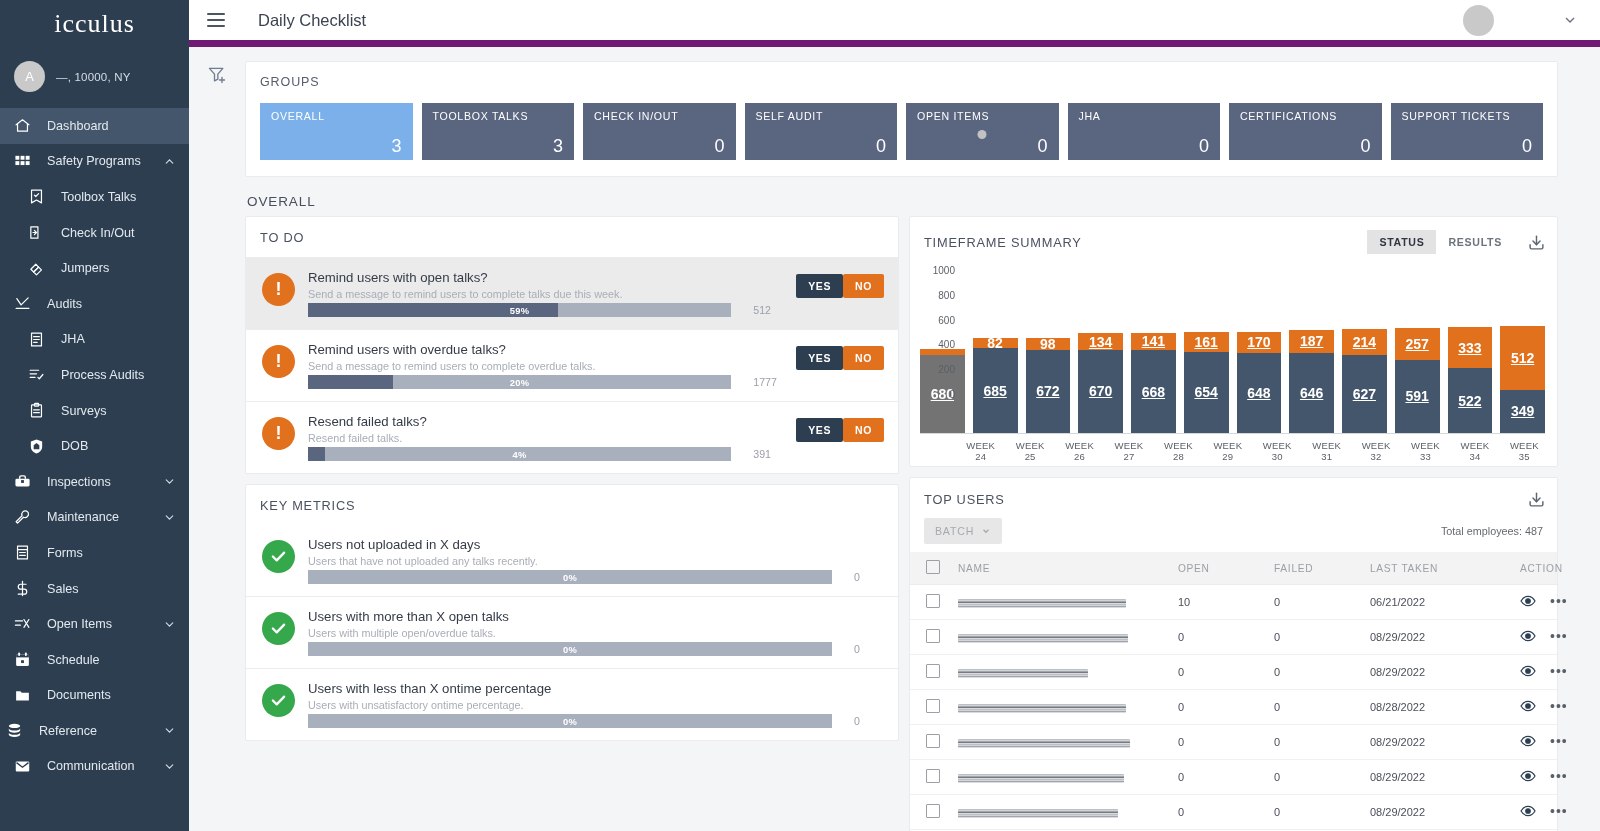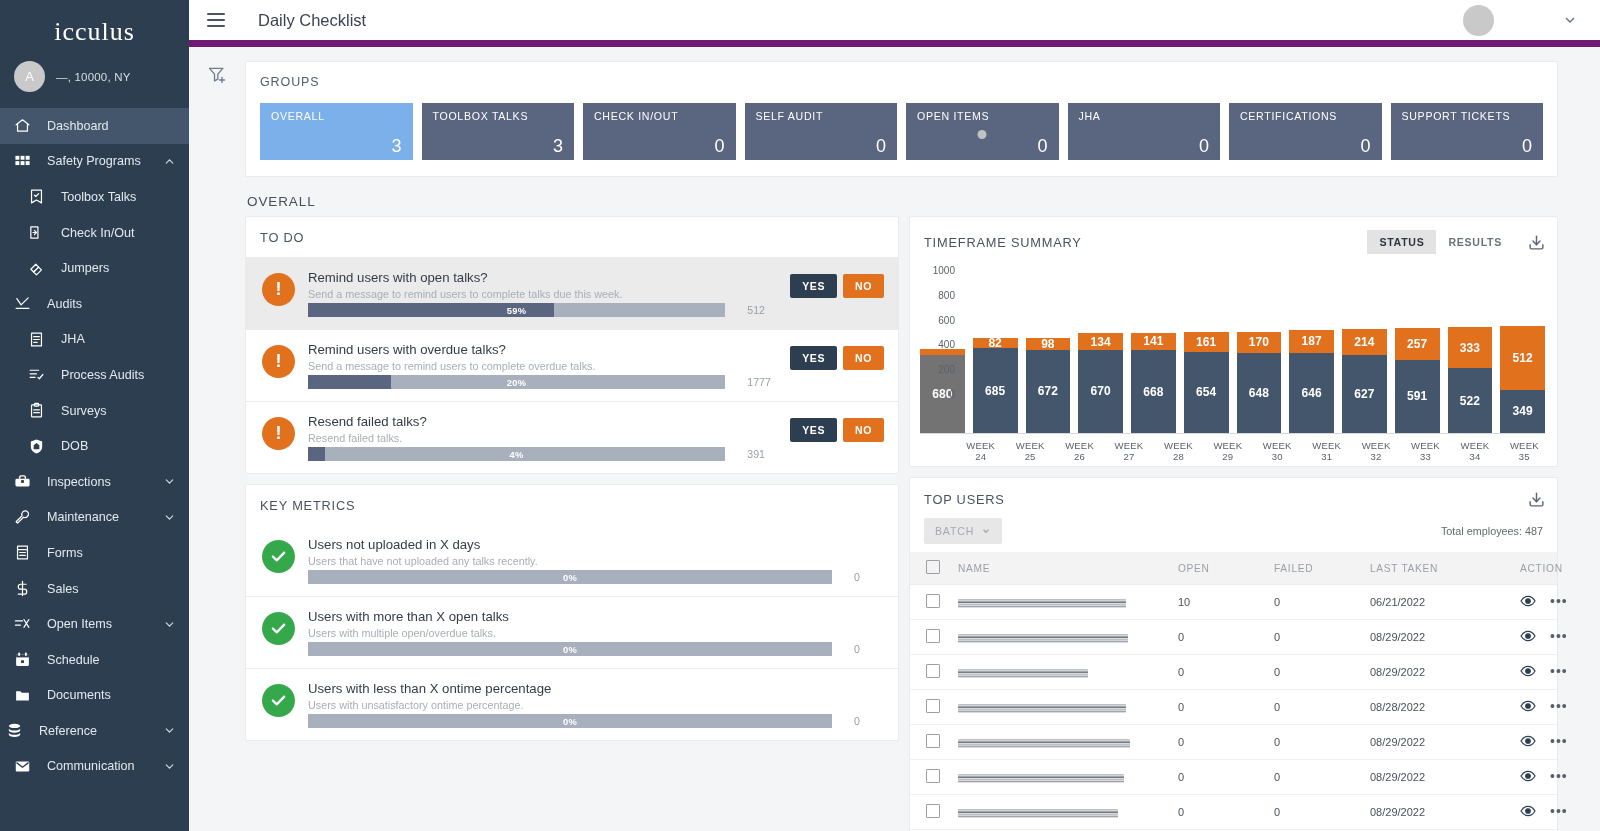--- a/index.html
+++ b/index.html
@@ -11,21 +11,21 @@
     -webkit-font-smoothing: antialiased;
   }
   .app { display: flex; width: 1600px; height: 831px; }
 
   
   .sidebar {
     width: 189px; flex: 0 0 189px; height: 831px;
     background: #2c3e50;
     overflow: hidden; position: relative;
   }
-  .brand { height: 47px; display: flex; align-items: flex-end; justify-content: center; }
+  .brand { height: 47px; display: flex; align-items: center; justify-content: center; }
   .brand-text {
     color: #ffffff; font-size: 26px; letter-spacing: 1px;
     font-family: "Liberation Serif", serif; font-weight: 400;
   }
   .account {
     display: flex; align-items: center; gap: 11px;
     padding: 14px 14px 16px 14px;
   }
   .avatar-circle {
     width: 31px; height: 31px; border-radius: 50%;
@@ -121,21 +121,21 @@
   .bar {
     position: relative; height: 14px; background: #a9b0bd; flex: 1 1 auto; overflow: hidden;
   }
   .bar .fill { position: absolute; left: 0; top: 0; bottom: 0; background: #5a6580; }
   .bar .pct {
     position: absolute; left: 0; right: 0; top: 0; bottom: 0;
     display: flex; align-items: center; justify-content: center;
     font-size: 9.4px; font-weight: 700; color: #ffffff; letter-spacing: .3px;
   }
   .bar-count { font-size: 10.6px; color: #9aa0a8; width: 30px; flex: 0 0 30px; }
-  .yn { display: flex; gap: 6px; margin-top: 4px; }
+  .yn { display: flex; margin-top: 4px; }
   .yn button {
     border: 0; color: #ffffff; font-size: 10.5px; font-weight: 700;
     letter-spacing: .6px; padding: 6px 12px; cursor: pointer; border-radius: 2px;
     font-family: "Liberation Sans", sans-serif;
   }
   .yn .yes { background: #2c3e50; }
   .yn .no { background: #e1711d; }
 
   .km-row { border-top: 1px solid #ececec; }
   .km-row:first-of-type { border-top: 0; }
@@ -157,21 +157,21 @@
   .yaxis {
     width: 40px; flex: 0 0 40px; height: 124px; position: relative;
   }
   .yaxis span {
     position: absolute; right: 5px; font-size: 10px; color: #5a6069; transform: translateY(-50%);
   }
   .plot { flex: 1 1 auto; height: 124px; display: flex; align-items: flex-end; gap: 8px; border-bottom: 1px solid #d4d7db; }
   .bcol { flex: 1 1 0; display: flex; flex-direction: column; justify-content: flex-end; height: 100%; }
   .seg-top { background: #e1711d; display: flex; align-items: center; justify-content: center; }
   .seg-bot { background: #44566b; display: flex; align-items: center; justify-content: center; }
-  .seg-top span, .seg-bot span { font-size: 12px; font-weight: 700; color: #ffffff; }
+  .seg-top span, .seg-bot span { font-size: 14px; font-weight: 700; color: #ffffff; text-decoration: underline; }
   .xaxis { display: flex; gap: 8px; padding-left: 40px; margin-top: 6px; }
   .xaxis div { flex: 1 1 0; text-align: center; font-size: 9.5px; color: #5a6069; letter-spacing: .2px; }
 
   
   .tu-head { display: flex; align-items: center; padding: 13px 12px 0 14px; }
   .tu-title { font-size: 12.8px; letter-spacing: .8px; color: #4a5260; flex: 1 1 auto; }
   .tu-tools { display: flex; align-items: center; padding: 10px 14px 8px 14px; }
   .batch-btn {
     background: #e7e7e7; color: #a6a9ae; border: 0; font-size: 10.6px; letter-spacing: .8px;
     padding: 7px 11px; display: flex; align-items: center; gap: 7px; cursor: pointer; border-radius: 2px;

